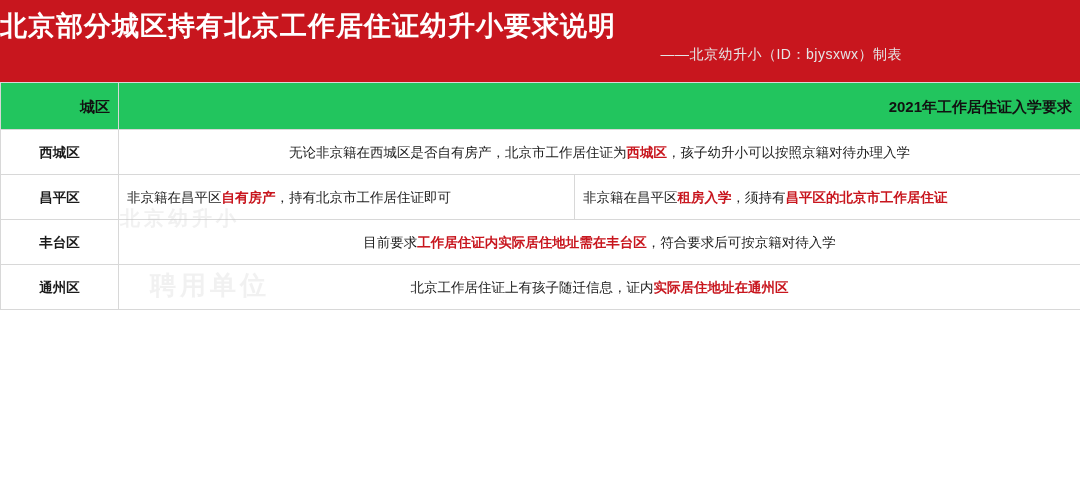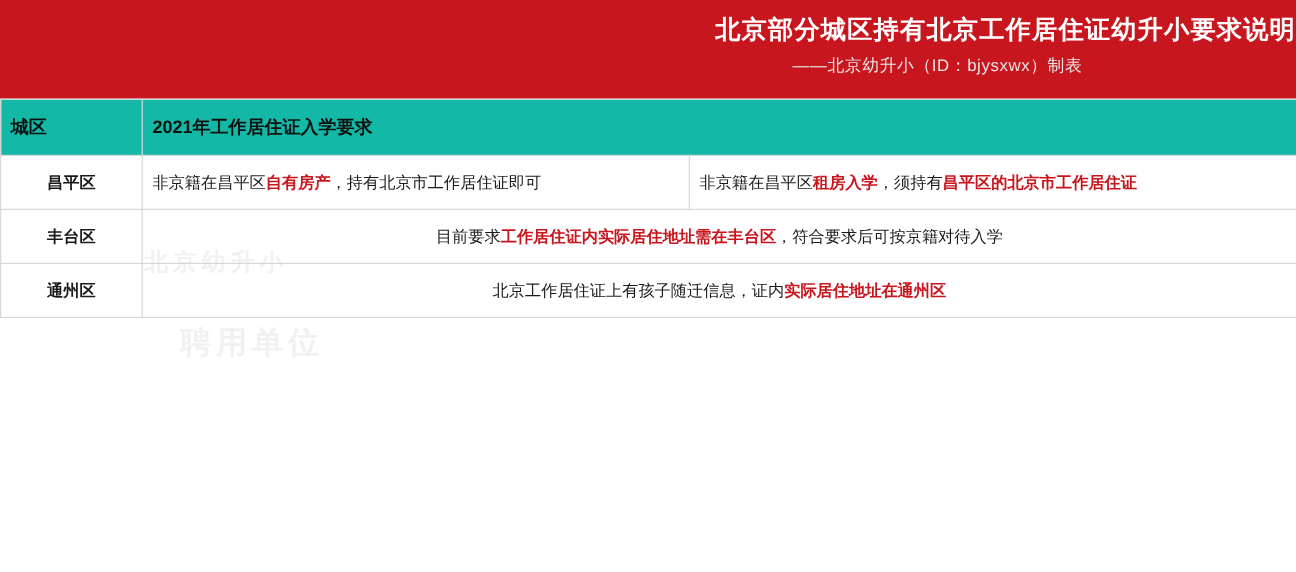--- a/index.html
+++ b/index.html
@@ -26,27 +26,26 @@
     background: #c8161e;
     color: #ffffff;
     box-sizing: border-box;
     padding: 0;
   }
   .banner-title {
     position: absolute;
     top: 13px;
     left: 0;
     right: 0;
-    text-align: right;
-    font-size: 21px;
+    text-align: left;
+    font-size: 27px;
     font-weight: bold;
     letter-spacing: 1px;
     line-height: 26px;
     color: #ffffff;
-    padding-left: 24px;
   }
   .banner-sub {
     position: absolute;
     top: 46px;
     right: 178px;
     font-size: 14px;
     color: #e5e5e5;
     letter-spacing: 0.5px;
     white-space: nowrap;
   }
@@ -62,22 +61,22 @@
     vertical-align: middle;
     font-size: 13.5px;
     line-height: 19px;
     color: #1a1a1a;
   }
   .col-city { width: 118px; }
   .col-a { width: 456px; }
   .col-b { width: 506px; }
 
   .hdr-row td {
-    background: #14b8a6;
-    text-align: left;
+    background: #22c55e;
+    text-align: right;
     font-weight: bold;
     font-size: 15px;
     color: #111111;
     height: 34px;
     padding: 6px 8px;
     margin-top: 40px;
   }
   .city-cell {
     text-align: center;
     font-weight: bold;
@@ -128,20 +127,24 @@
       <col class="col-city">
       <col class="col-a">
       <col class="col-b">
     </colgroup>
     <tbody id="tbody">
       <tr class="hdr-row">
         <td>城区</td>
         <td colspan="2">2021年工作居住证入学要求</td>
       </tr>
         <tr class="row-h-1">
+          <td class="city-cell">西城区</td>
+          <td class="cell center" colspan="2"><span>无论非京籍在西城区是否自有房产，北京市工作居住证为</span><span class="red">西城区</span><span>，孩子幼升小可以按照京籍对待办理入学</span></td>
+        </tr>
+        <tr class="row-h-1">
           <td class="city-cell">昌平区</td>
           <td class="cell"><span>非京籍在昌平区</span><span class="red">自有房产</span><span>，持有北京市工作居住证即可</span></td>
           <td class="cell"><span>非京籍在昌平区</span><span class="red">租房入学</span><span>，须持有</span><span class="red">昌平区的北京市工作居住证</span></td>
         </tr>
         <tr class="row-h-1">
           <td class="city-cell">丰台区</td>
           <td class="cell center" colspan="2"><span>目前要求</span><span class="red">工作居住证内实际居住地址需在丰台区</span><span>，符合要求后可按京籍对待入学</span></td>
         </tr>
         <tr class="row-h-1">
           <td class="city-cell">通州区</td>

